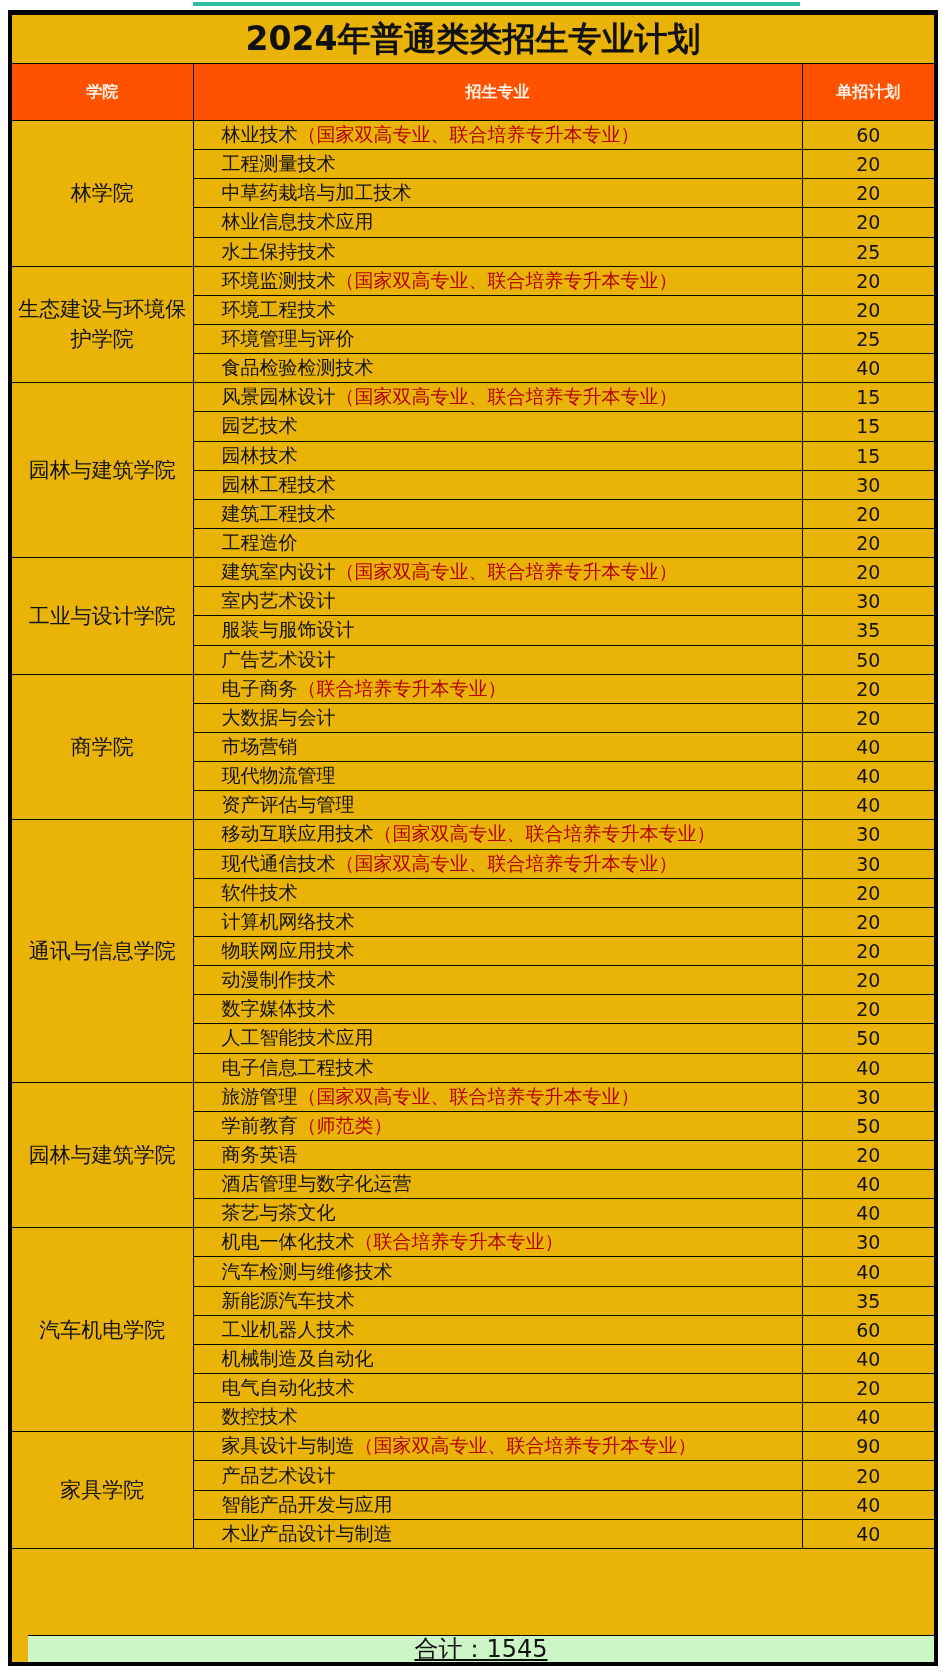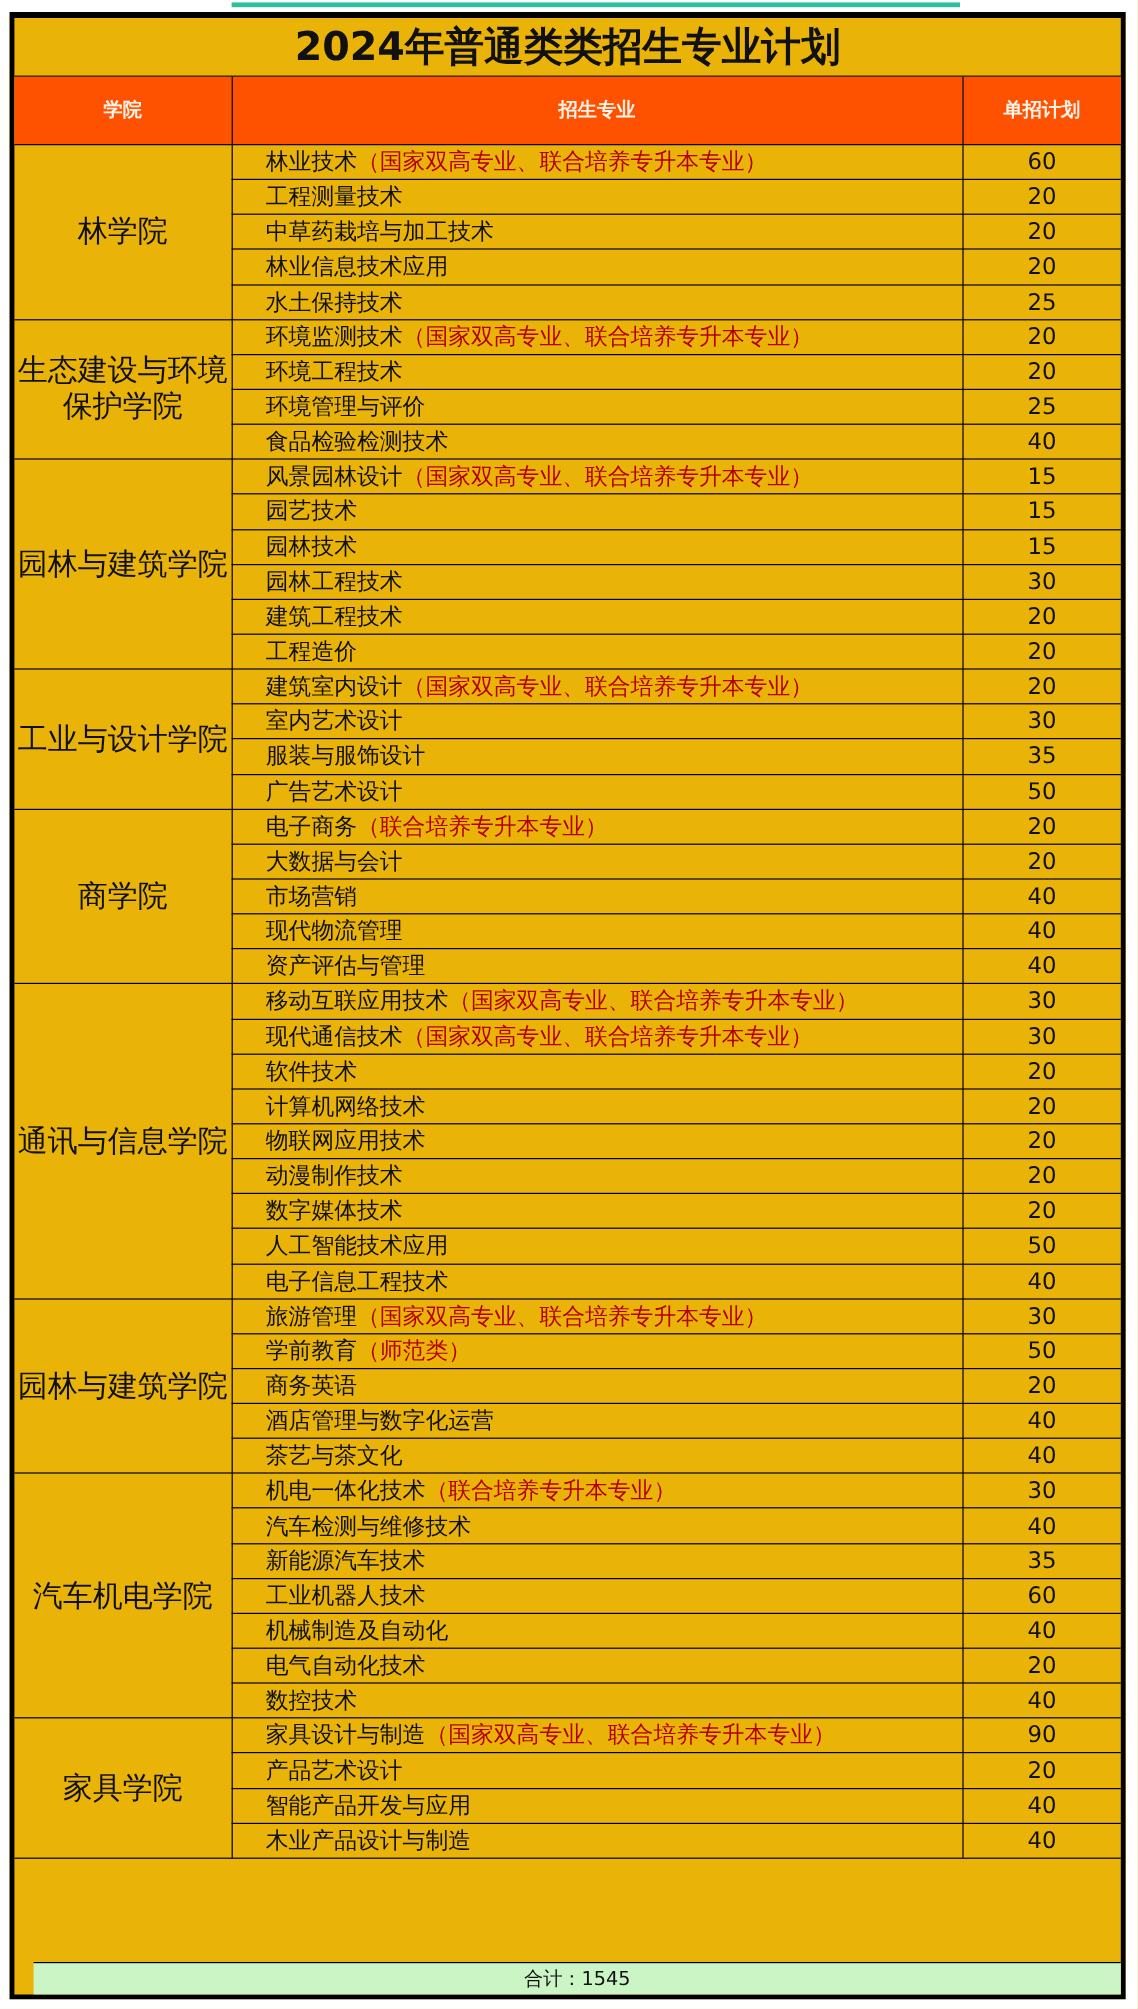--- a/index.html
+++ b/index.html
@@ -9,27 +9,27 @@
   .sheet { position: absolute; left: 8px; top: 10px; width: 930px; height: 1656px;
            border: 4px solid #000; border-top: 5px solid #000; box-sizing: border-box; background: #eab308; }
   .title { height: 48px; border-bottom: 1px solid #000; display: flex; align-items: center; justify-content: center;
            font-size: 33px; font-weight: bold; color: #111; letter-spacing: 0px; }
   table { border-collapse: collapse; width: 100%; table-layout: fixed; }
   col.c1 { width: 181px; } col.c2 { width: 609px; } col.c3 { width: 132px; }
   thead th { background: #ff5200; color: #fff3e8; font-size: 16px; font-weight: bold; height: 56px;
              border-right: 1px solid #000; border-bottom: 1px solid #000; padding: 0; }
   thead th:last-child { border-right: none; }
   td { border: 1px solid #000; padding: 0; height: 28.15px; font-size: 19px; color: #111; }
-  td.college { text-align: center; font-size: 25px; line-height: 30px; border-left: none; padding: 0 2px; }
+  td.college { text-align: center; font-size: 21px; line-height: 30px; border-left: none; padding: 0 2px; }
   td.major { padding-left: 28px; white-space: nowrap; overflow: hidden; }
   td.quota { text-align: center; border-right: none; }
   .note { color: #b30000; }
   .footer { position: absolute; left: 16px; right: 0; bottom: 0; height: 26px; background: #ccf5c6;
             border-top: 1px solid #000; display: flex; align-items: center; justify-content: center;
-            font-size: 16px; color: #111; }
+            font-size: 24px; color: #111; text-decoration: underline; }
 </style>
 </head>
 <body>
 
 <div class="teal-bar"></div>
 
 <div class="sheet">
   <div class="title">2024年普通类类招生专业计划</div>
   <table>
     <colgroup>

